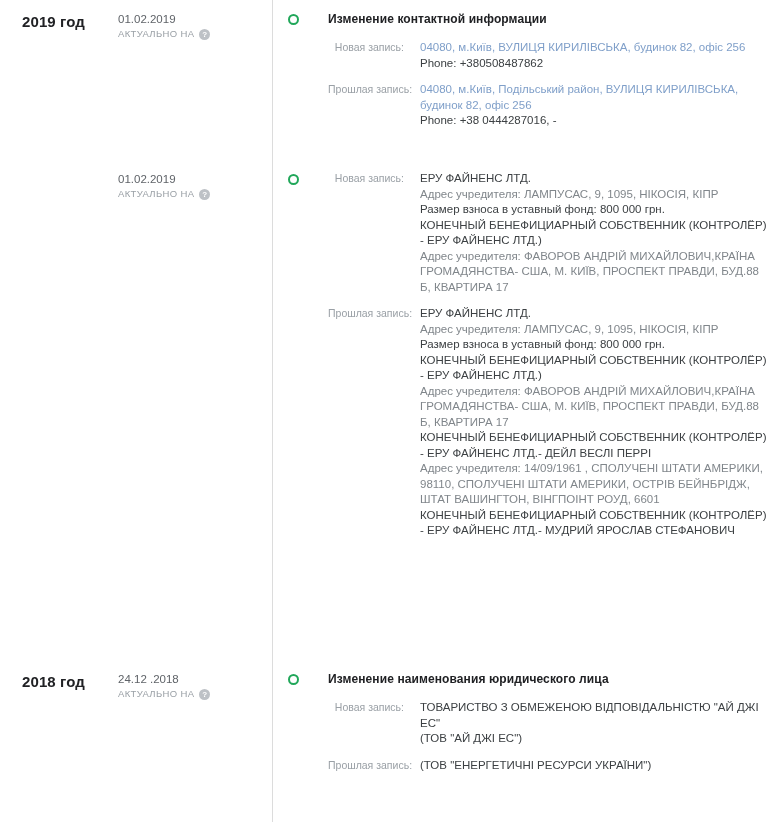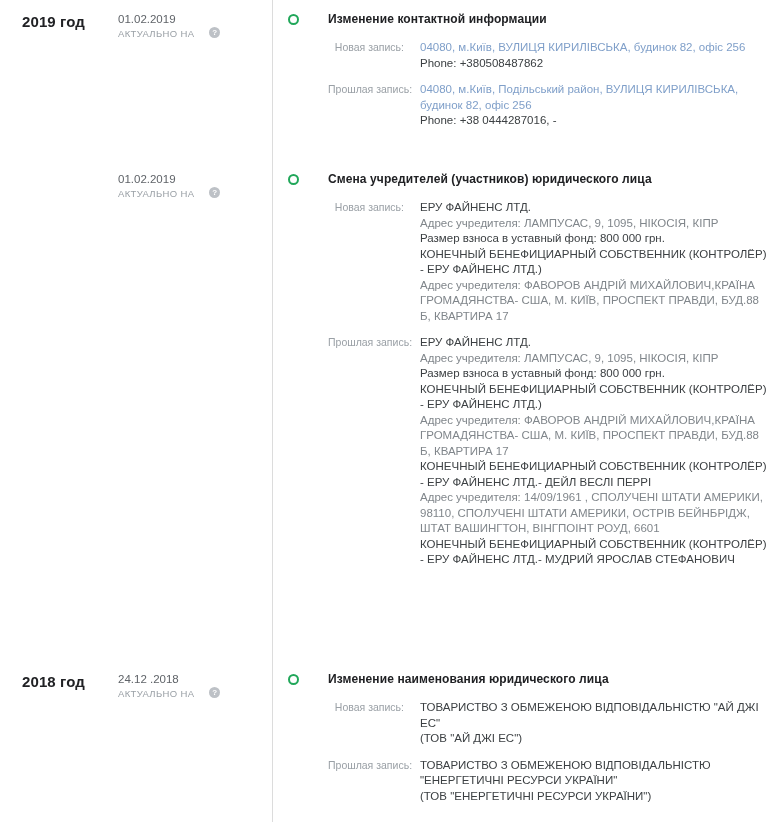--- a/index.html
+++ b/index.html
@@ -57,22 +57,22 @@
     line-height: 15px;
     white-space: nowrap;
   }
   .date-caption {
     font-size: 9.5px;
     color: #9aa0a6;
     line-height: 14px;
     letter-spacing: .35px;
     white-space: nowrap;
     display: flex;
-    align-items: flex-start;
-    gap: 15px;
+    align-items: center;
+    gap: 5px;
   }
   .help-icon {
     display: inline-flex;
     align-items: center;
     justify-content: center;
     width: 11px; height: 11px;
     border-radius: 50%;
     background: #bdc1c6;
     color: #ffffff;
     font-size: 8px;
@@ -194,21 +194,20 @@
         <div class="date-value">01.02.2019</div>
         <div class="date-caption">
           <span>АКТУАЛЬНО НА</span>
           <span class="help-icon">?</span>
         </div>
       </div>
       <div class="col-marker">
         <span class="marker-dot"></span>
       </div>
       <div class="col-body">
-        <div class="event-title">Смена учредителей (участников) юридического лица</div>
         <div class="record">
           <div class="record-label">Новая запись:</div>
           <div class="record-value">
             <span class="line v-dark">ЕРУ ФАЙНЕНС ЛТД.</span>
             <span class="line v-muted">Адрес учредителя: ЛАМПУСАС, 9, 1095, НІКОСІЯ, КІПР</span>
             <span class="line v-dark">Размер взноса в уставный фонд: 800 000 грн.</span>
             <span class="line v-dark">КОНЕЧНЫЙ БЕНЕФИЦИАРНЫЙ СОБСТВЕННИК (КОНТРОЛЁР) - ЕРУ ФАЙНЕНС ЛТД.)</span>
             <span class="line v-muted">Адрес учредителя: ФАВОРОВ АНДРІЙ МИХАЙЛОВИЧ,КРАЇНА ГРОМАДЯНСТВА- США, М. КИЇВ, ПРОСПЕКТ ПРАВДИ, БУД.88 Б, КВАРТИРА 17</span>
           </div>
         </div>
@@ -246,19 +245,18 @@
         <div class="record">
           <div class="record-label">Новая запись:</div>
           <div class="record-value">
             <span class="line v-dark">ТОВАРИСТВО З ОБМЕЖЕНОЮ ВІДПОВІДАЛЬНІСТЮ "АЙ ДЖІ ЕС"</span>
             <span class="line v-dark">(ТОВ "АЙ ДЖІ ЕС")</span>
           </div>
         </div>
         <div class="record">
           <div class="record-label">Прошлая запись:</div>
           <div class="record-value">
-            <span class="line v-dark">ТОВАРИСТВО З ОБМЕЖЕНОЮ ВІДПОВІДАЛЬНІСТЮ "ЕНЕРГЕТИЧНІ РЕСУРСИ УКРАЇНИ"</span>
             <span class="line v-dark">(ТОВ "ЕНЕРГЕТИЧНІ РЕСУРСИ УКРАЇНИ")</span>
           </div>
         </div>
       </div>
     </div>
   </div>
 
 </body></html>

